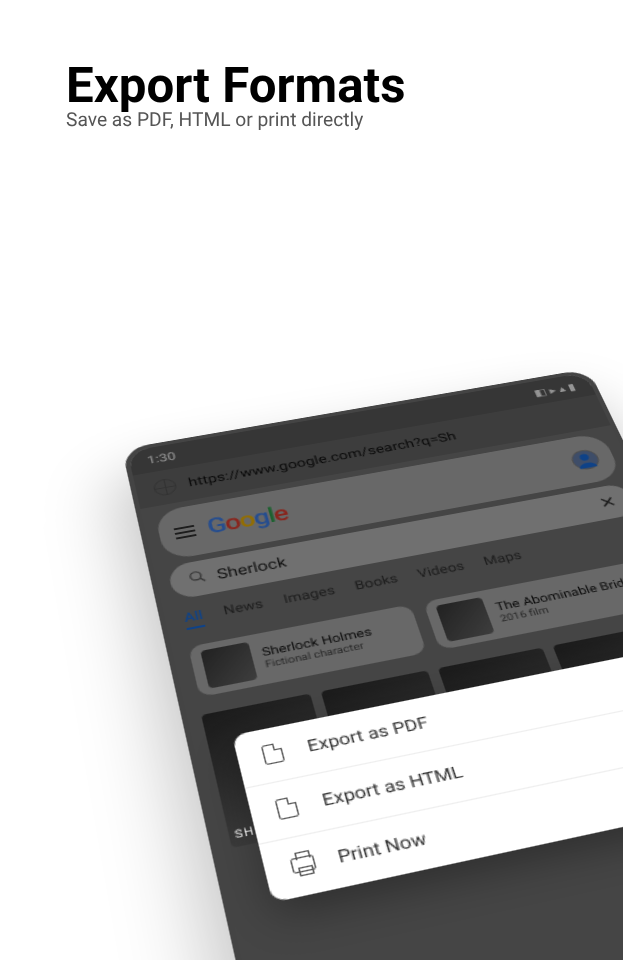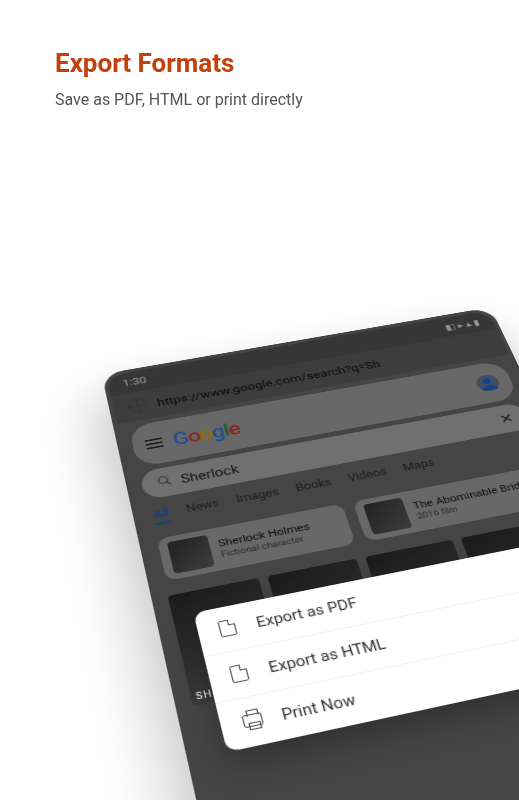--- a/index.html
+++ b/index.html
@@ -8,23 +8,23 @@
     height: 800px;
     background: #fff;
     font-family: -apple-system, BlinkMacSystemFont, 'Segoe UI', Roboto, sans-serif;
     overflow: hidden;
     position: relative;
   }
   .hero-title {
     position: absolute;
     top: 48px;
     left: 55px;
-    font-size: 26px;
+    font-size: 41px;
     font-weight: 700;
-    color: #c2410c;
+    color: #000000;
   }
   .hero-subtitle {
     position: absolute;
     top: 90px;
     left: 55px;
     font-size: 16px;
     color: #555;
   }
   .phone-container {
     position: absolute;

